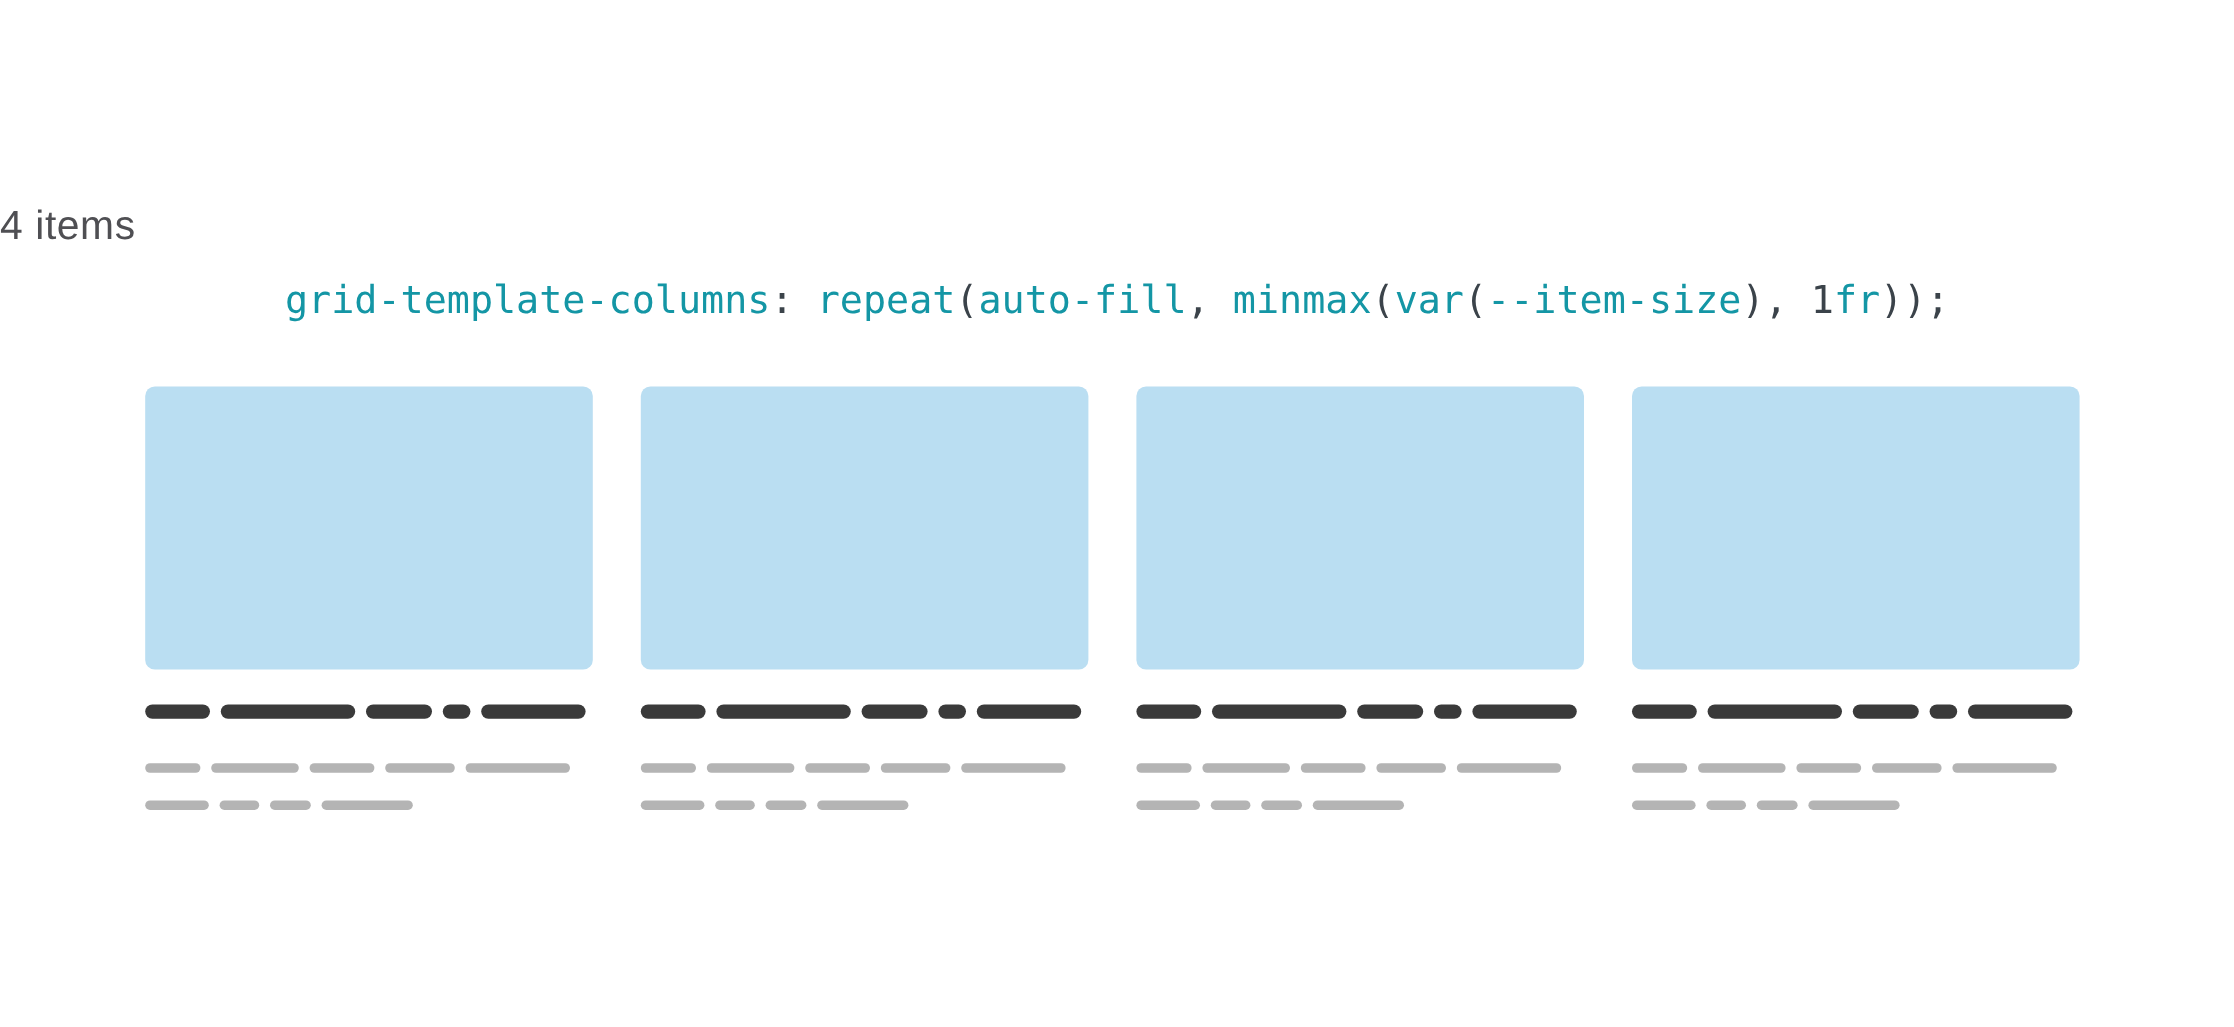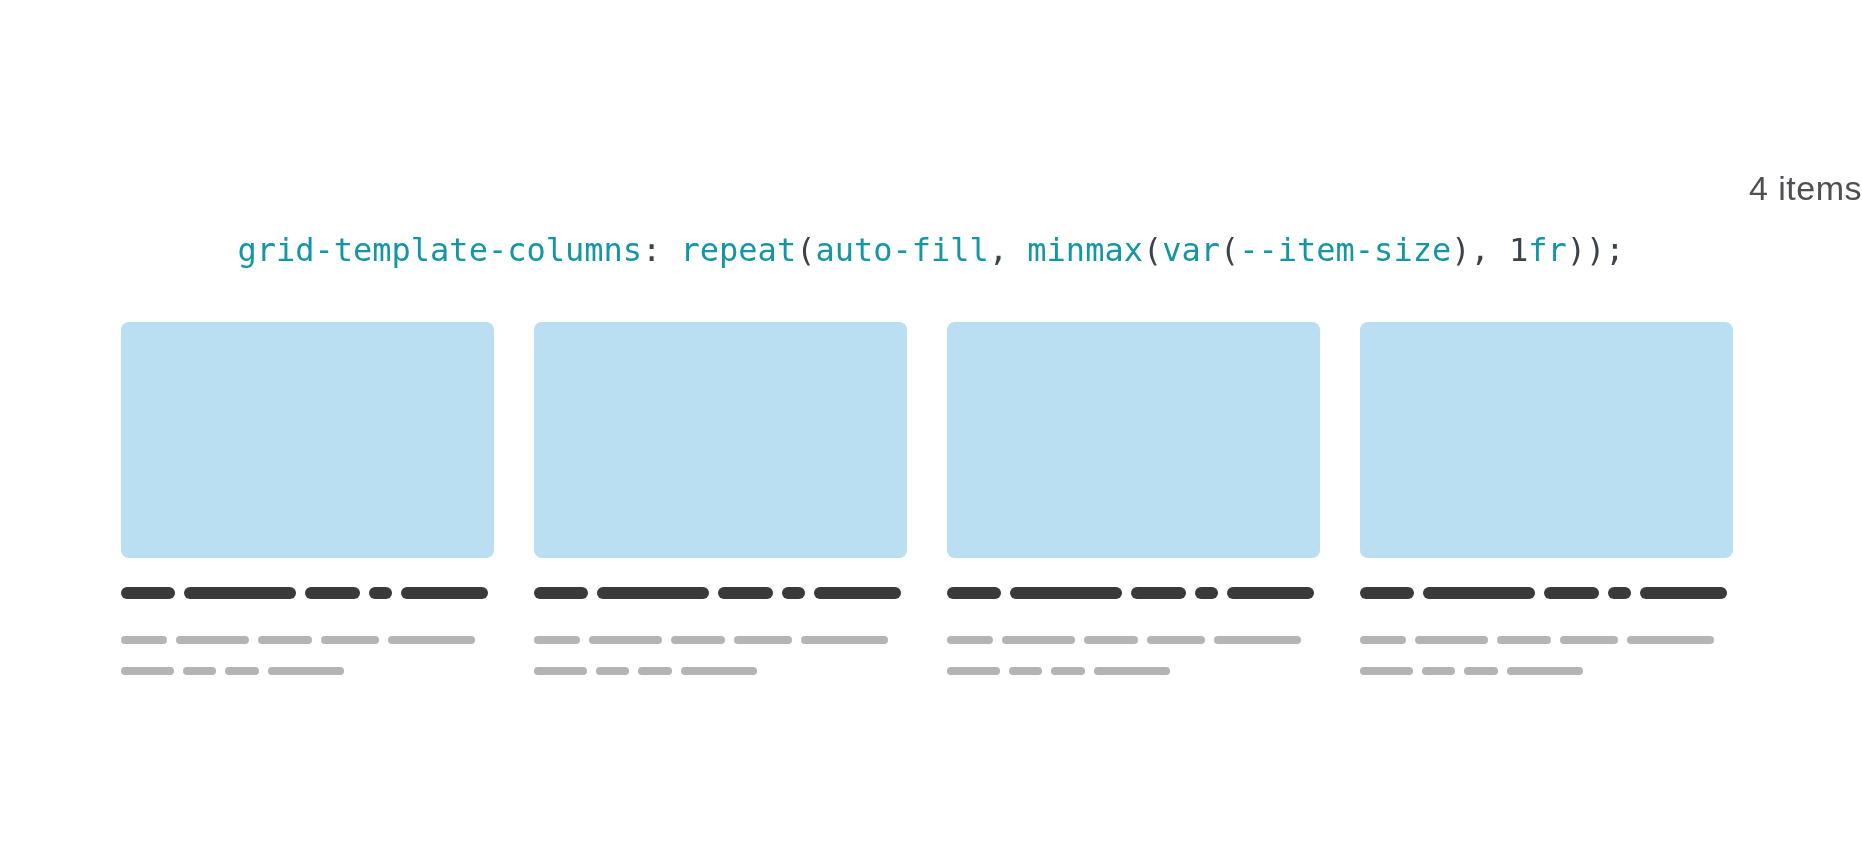--- a/index.html
+++ b/index.html
@@ -22,21 +22,21 @@
     height: 856px;
     background: var(--background);
     font-family: "Liberation Sans", sans-serif;
     overflow: hidden;
   }
   .demo {
     padding-top: 172px;
   }
   .heading {
     margin: 0;
-    text-align: right;
+    text-align: left;
     font-size: 34px;
     line-height: 32px;
     font-weight: 400;
     letter-spacing: 0.5px;
     color: var(--heading-text);
   }
   .code {
     margin-top: 26px;
     text-align: center;
     font-family: "DejaVu Sans Mono", monospace;

